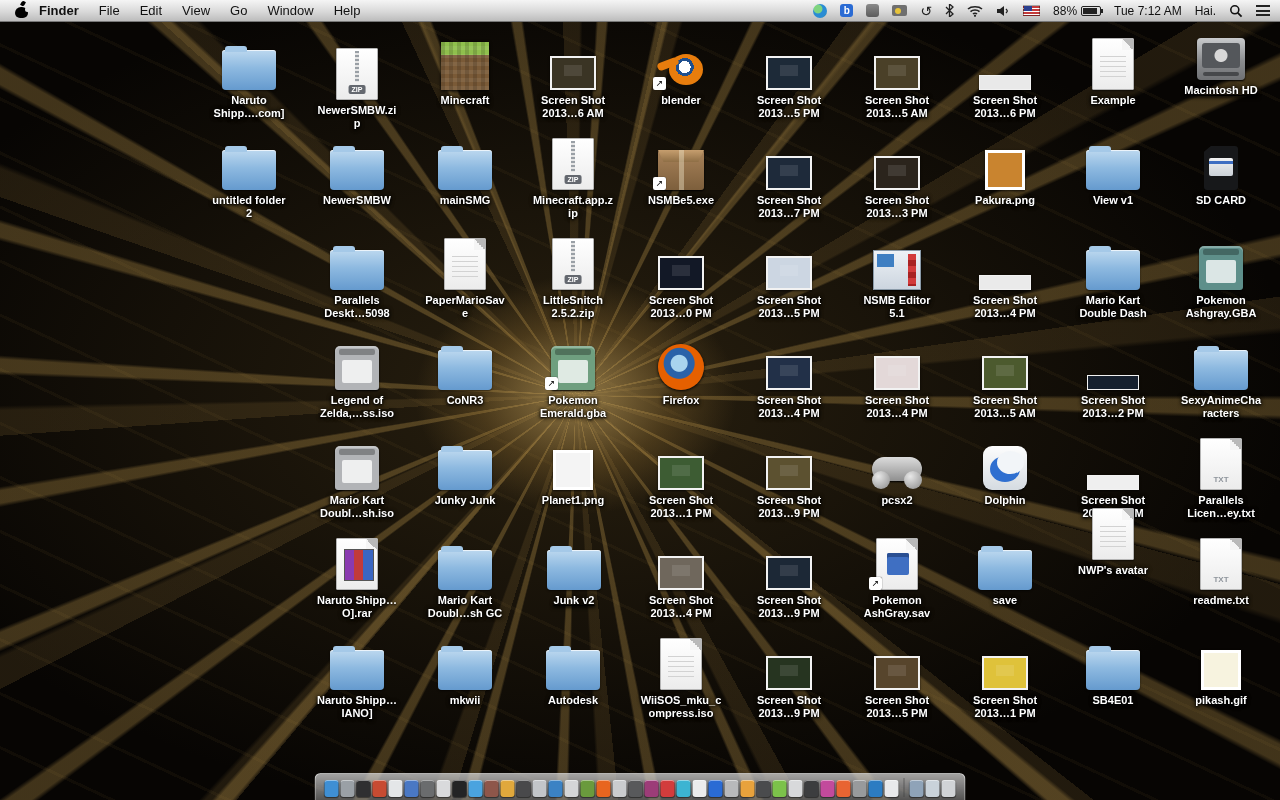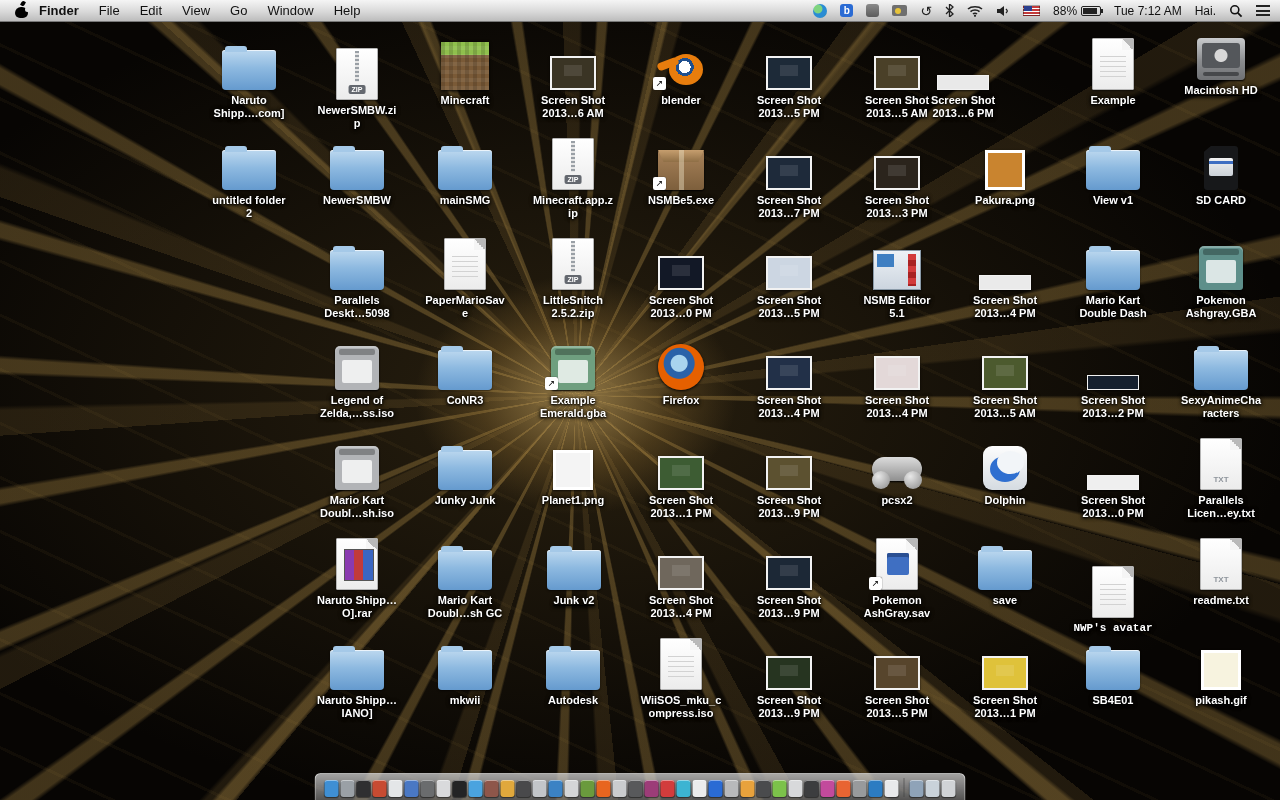--- a/index.html
+++ b/index.html
@@ -267,21 +267,21 @@
         <div class="ic t-shot" style="--th: #1d2a38;"></div>
       </div>
       <div class="lbl">Screen Shot 2013…5 PM</div>
     </div>
     <div class="di" style="left: 843px; top: 10px;">
       <div class="icw">
         <div class="ic t-shot" style="--th: #4a4028;"></div>
       </div>
       <div class="lbl">Screen Shot 2013…5 AM</div>
     </div>
-    <div class="di" style="left: 909px; top: 10px;">
+    <div class="di" style="left: 951px; top: 10px;">
       <div class="icw">
         <div class="ic t-shot wide" style="--th: #e9e9e9;"></div>
       </div>
       <div class="lbl">Screen Shot 2013…6 PM</div>
     </div>
     <div class="di" style="left: 1059px; top: 10px;">
       <div class="icw">
         <div class="ic t-doc pf"></div>
       </div>
       <div class="lbl">Example</div>
@@ -417,21 +417,21 @@
       <div class="icw">
         <div class="ic t-folder"></div>
       </div>
       <div class="lbl">CoNR3</div>
     </div>
     <div class="di" style="left: 519px; top: 310px;">
       <div class="icw">
         <div class="ic t-gba" style="--th: #6f9f7f;"></div>
         <span class="alias">↗</span>
       </div>
-      <div class="lbl">Example Emerald.gba</div>
+      <div class="lbl">Pokemon Emerald.gba</div>
     </div>
     <div class="di" style="left: 627px; top: 310px;">
       <div class="icw">
         <div class="ic t-firefox"></div>
       </div>
       <div class="lbl">Firefox</div>
     </div>
     <div class="di" style="left: 735px; top: 310px;">
       <div class="icw">
         <div class="ic t-shot" style="--th: #223048;"></div>
@@ -552,21 +552,21 @@
         <span class="alias">↗</span>
       </div>
       <div class="lbl">Pokemon AshGray.sav</div>
     </div>
     <div class="di" style="left: 951px; top: 510px;">
       <div class="icw">
         <div class="ic t-folder"></div>
       </div>
       <div class="lbl">save</div>
     </div>
-    <div class="di" style="left: 1059px; top: 538px; font-family: Liberation Mono, monospace;">
+    <div class="di" style="left: 1059px; top: 480px;">
       <div class="icw">
         <div class="ic t-doc pf"></div>
       </div>
       <div class="lbl">NWP's avatar</div>
     </div>
     <div class="di" style="left: 1167px; top: 510px;">
       <div class="icw">
         <div class="ic t-txt pf"></div>
       </div>
       <div class="lbl">readme.txt</div>

